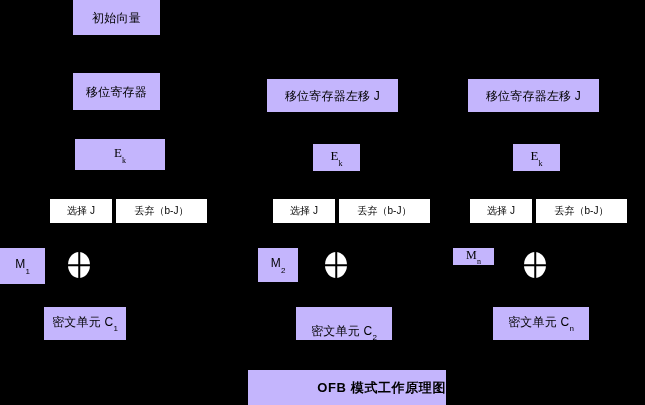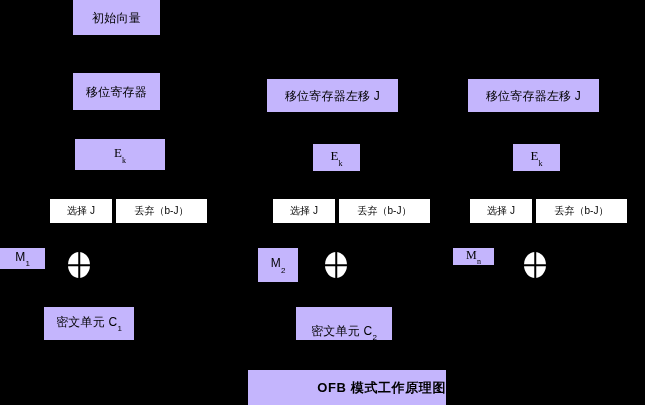--- a/index.html
+++ b/index.html
@@ -149,41 +149,44 @@
 
   <div class="split-group" style="left:470px; top:199px;">
     <div class="split-cell" style="width:62px;">
       <span>选择 J</span>
     </div>
     <div class="split-cell" style="width:91px;">
       <span>丢弃（b-J）</span>
     </div>
   </div>
 
-  <div class="node" style="left:0px; top:248px; width:45px; height:21px;">
+  <div class="node" style="left:0px; top:248px; width:45px; height:36px;">
     <span><span>M</span><span class="sub">1</span></span>
   </div>
   <div class="xor" style="left:68px; top:252px;"></div>
 
   <div class="node" style="left:258px; top:248px; width:40px; height:34px;">
     <span><span>M</span><span class="sub">2</span></span>
   </div>
   <div class="xor" style="left:325px; top:252px;"></div>
 
   <div class="node" style="left:453px; top:248px; width:41px; height:17px;font-family:Liberation Serif, serif;">
     <span><span>M</span><span class="sub">n</span></span>
   </div>
   <div class="xor" style="left:524px; top:252px;"></div>
 
-  <div class="node" style="left:44px; top:307px; width:90px; height:33px;">
+  <div class="node" style="left:44px; top:307px; width:82px; height:33px;">
     <span><span>密文单元 C</span><span class="sub">1</span></span>
   </div>
 
   <div class="node" style="left:296px; top:307px; width:96px; height:33px;align-items:flex-end;">
     <span><span>密文单元 C</span><span class="sub">2</span></span>
   </div>
 
+  <div class="node" style="left:493px; top:307px; width:96px; height:33px;">
+    <span><span>密文单元 C</span><span class="sub">n</span></span>
+  </div>
 
   <div class="node title-node" style="left:248px; top:370px; width:198px; height:35px;">
     <span>OFB 模式工作原理图</span>
   </div>
 
 </div>
 
 </body></html>

